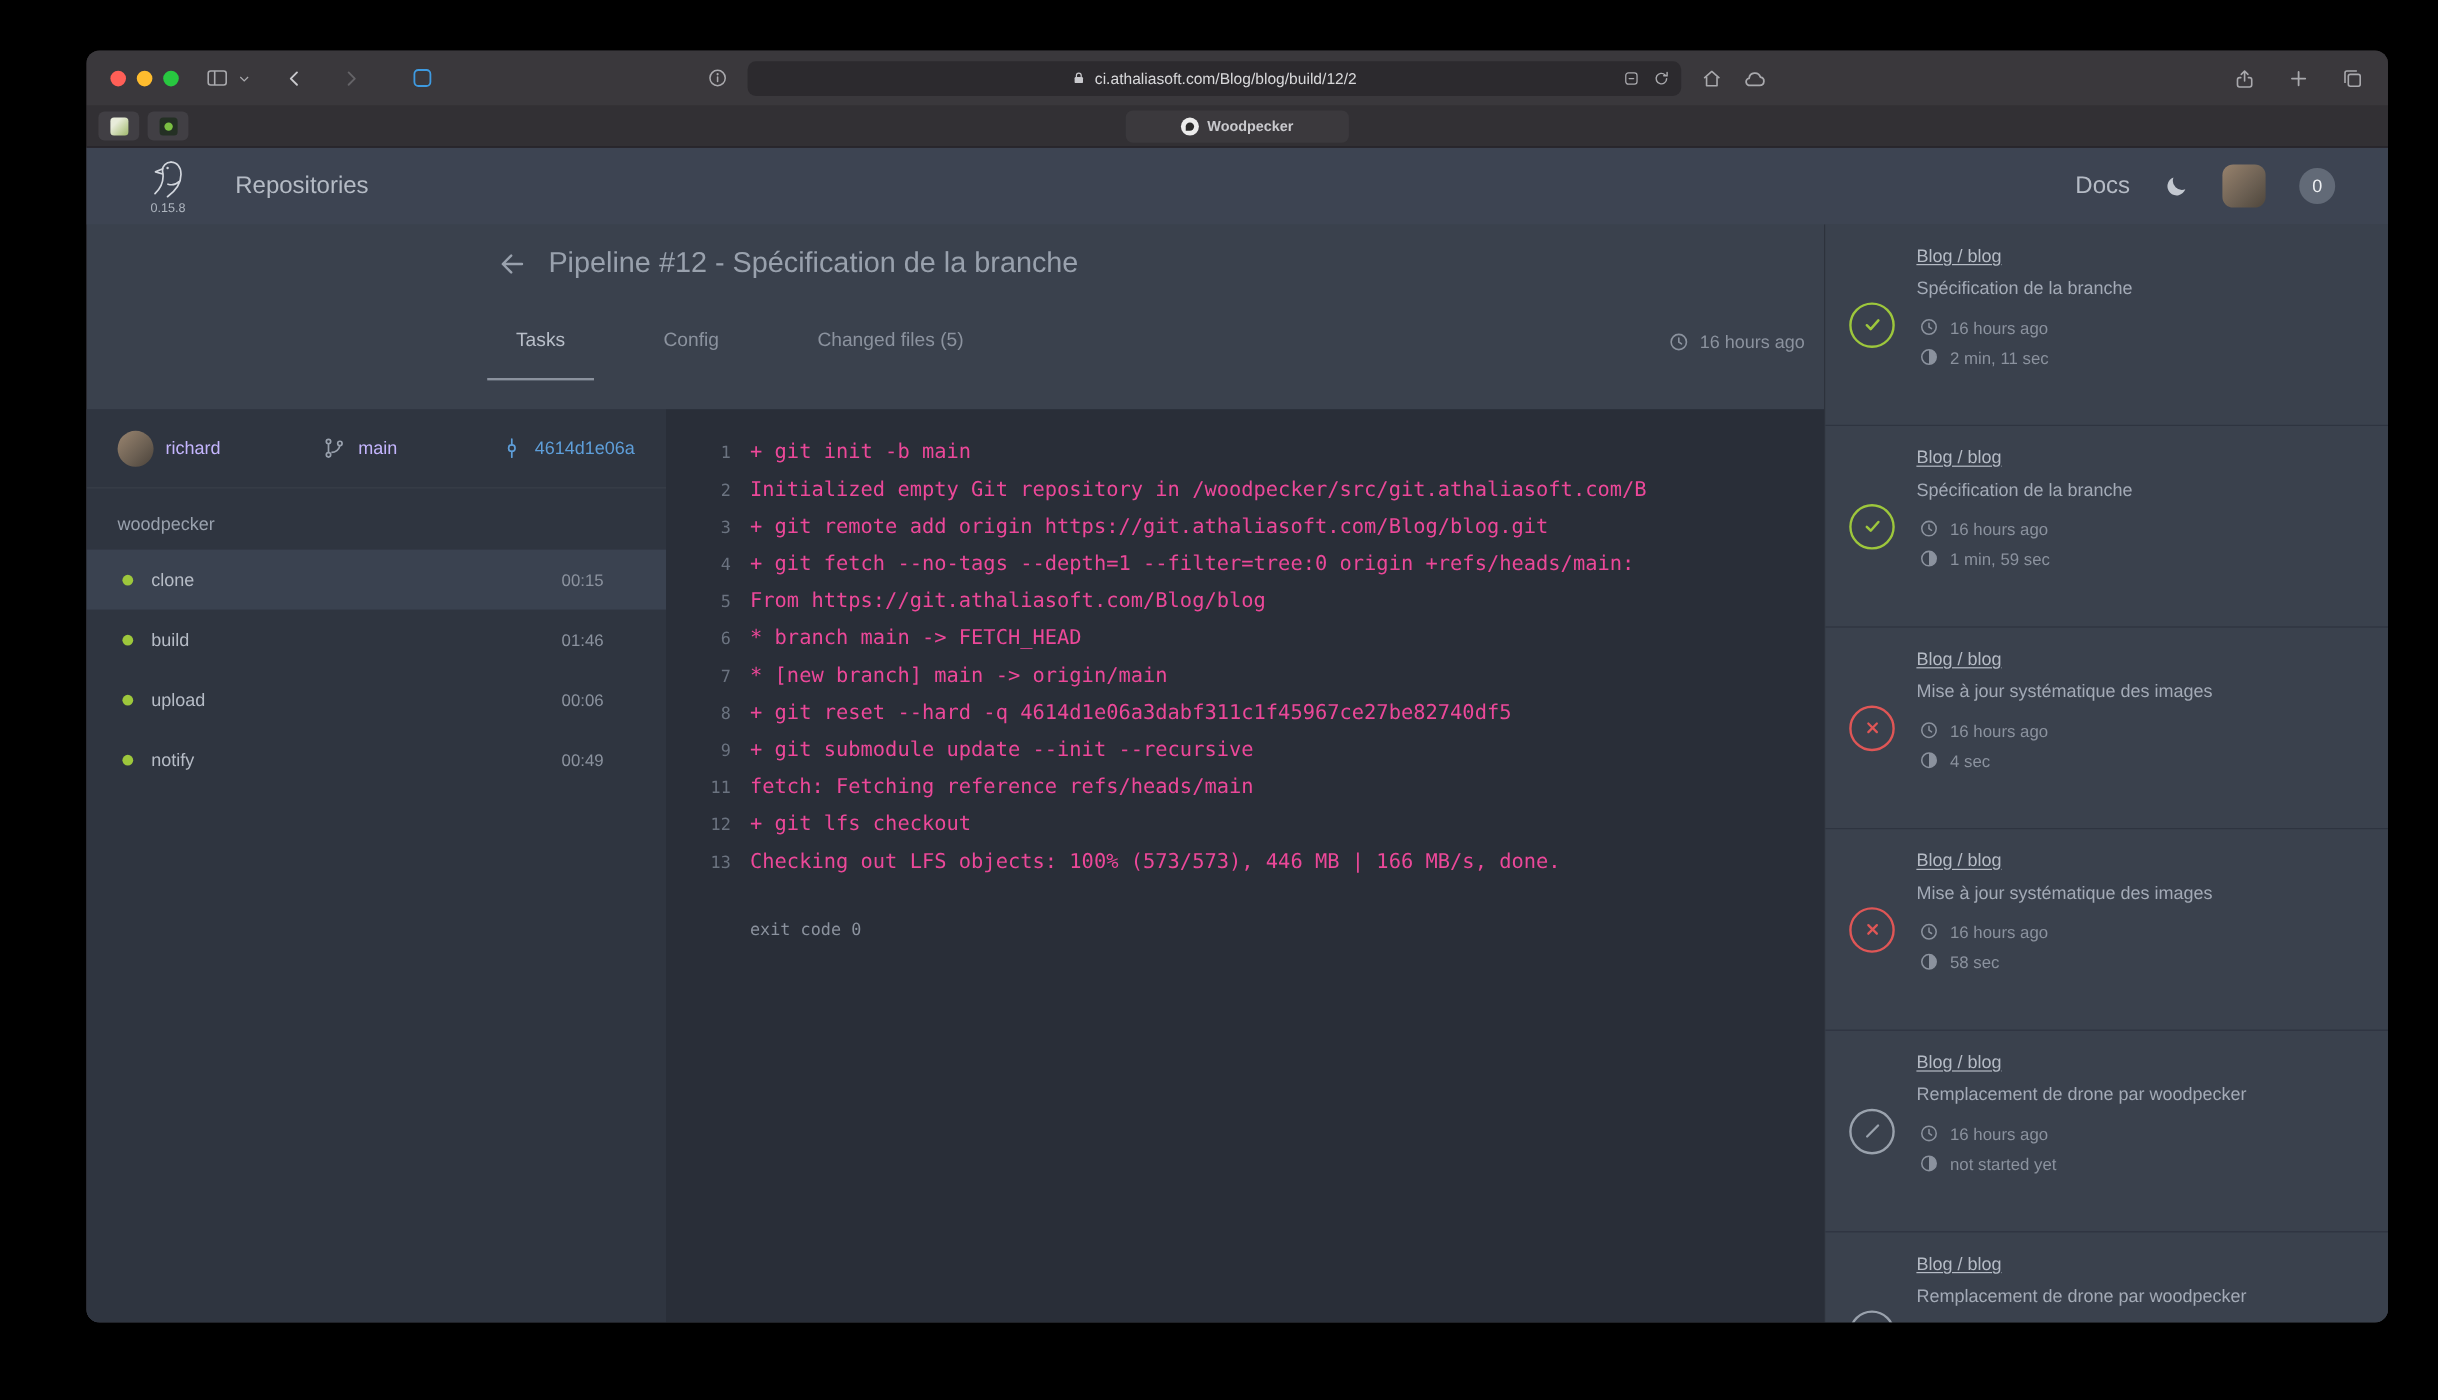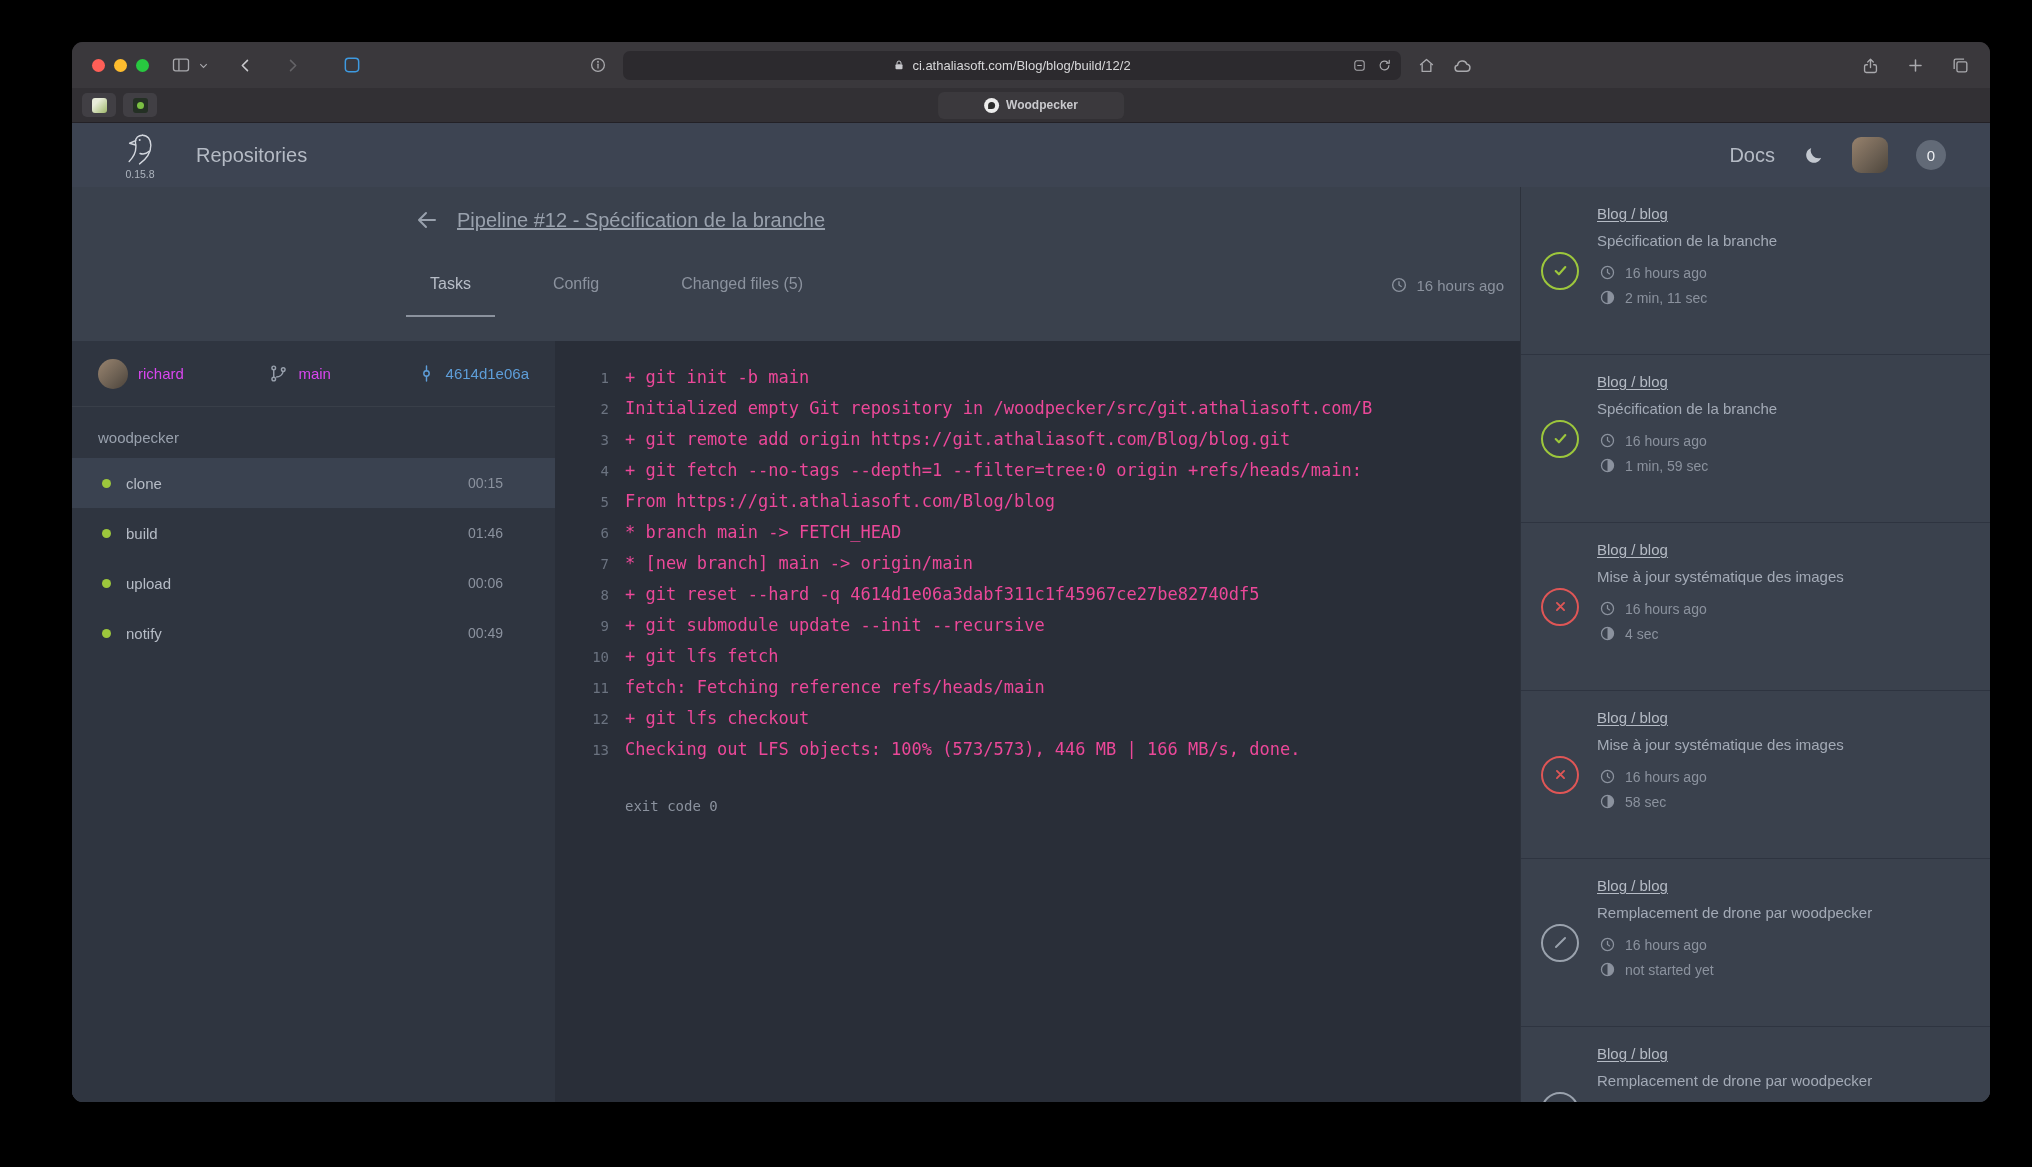--- a/index.html
+++ b/index.html
@@ -60,38 +60,38 @@
     background:linear-gradient(135deg,#97826d,#6b5f52 60%,#4e463c); }
   .badge { width:30px; height:30px; border-radius:50%; background:#626a77; color:#eef0f3;
     display:flex; align-items:center; justify-content:center; font-size:15px; }
 
   .app-body { flex:1; display:flex; min-height:0; }
   .main { width:1448px; flex:0 0 1448px; display:flex; flex-direction:column; min-height:0; }
 
   .title-row { height:66px; flex:0 0 66px; display:flex; align-items:center;
     padding-left:343px; gap:18px; }
   .back-arrow { color:#99a1ad; display:flex; cursor:pointer; }
-  .page-title { font-size:20px; font-weight:400; color:#99a1ad;text-decoration:underline; }
+  .page-title { font-size:24px; font-weight:400; color:#99a1ad; }
 
   .tabs-row { height:64px; flex:0 0 64px; display:flex; align-items:stretch;
     padding-left:334px; position:relative; }
   .tab { display:flex; align-items:center; padding:0 24px; margin-right:34px; font-size:16px;
     color:#8b929e; border-bottom:2px solid transparent; cursor:pointer; white-space:nowrap; }
   .tab.active { color:#b8bec8; border-bottom-color:#8b929e; }
   .time-right { position:absolute; right:16px; top:0; bottom:0; display:flex;
     align-items:center; gap:8px; color:#8b929e; font-size:15px; }
 
   .content-row { flex:1; display:flex; margin-top:24px; min-height:0; }
 
   
   .left-panel { width:483px; flex:0 0 483px; background:#2f3540; display:flex;
     flex-direction:column; overflow:hidden; }
   .meta-row { height:66px; flex:0 0 66px; display:flex; align-items:center;
     justify-content:space-between; padding:0 26px; border-bottom:1px solid rgba(255,255,255,.05); }
-  .meta-group { display:flex; align-items:center; gap:10px; color:#d946ef; font-size:15px; }
+  .meta-group { display:flex; align-items:center; gap:10px; color:#c4b5fd; font-size:15px; }
   .mini-avatar { width:30px; height:30px; border-radius:50%;
     background:linear-gradient(135deg,#9a8570,#6b5f52 60%,#4a423a); }
   .g-icon { color:#99a1ad; display:flex; }
   .commit-group { color:#5e9ed9; }
   .commit-group .g-icon { color:#5e9ed9; }
   .wf-name { padding:22px 26px 12px; color:#99a1ad; font-size:15px; }
   .task { height:50px; flex:0 0 50px; display:flex; align-items:center;
     padding:0 52px 0 30px; cursor:pointer; }
   .task.active { background:#3a4250; }
   .dot { width:9px; height:9px; border-radius:50%; background:#9dc73c; margin-right:15px; }
@@ -400,24 +400,20 @@
                 <div class="log-line">
                   <span class="ln">8</span>
                   <span class="lt">+ git reset --hard -q 4614d1e06a3dabf311c1f45967ce27be82740df5</span>
                 </div>
 
                 <div class="log-line">
                   <span class="ln">9</span>
                   <span class="lt">+ git submodule update --init --recursive</span>
                 </div>
 
-                <div class="log-line">
-                  <span class="ln">10</span>
-                  <span class="lt">+ git lfs fetch</span>
-                </div>
 
                 <div class="log-line">
                   <span class="ln">11</span>
                   <span class="lt">fetch: Fetching reference refs/heads/main</span>
                 </div>
 
                 <div class="log-line">
                   <span class="ln">12</span>
                   <span class="lt">+ git lfs checkout</span>
                 </div>

